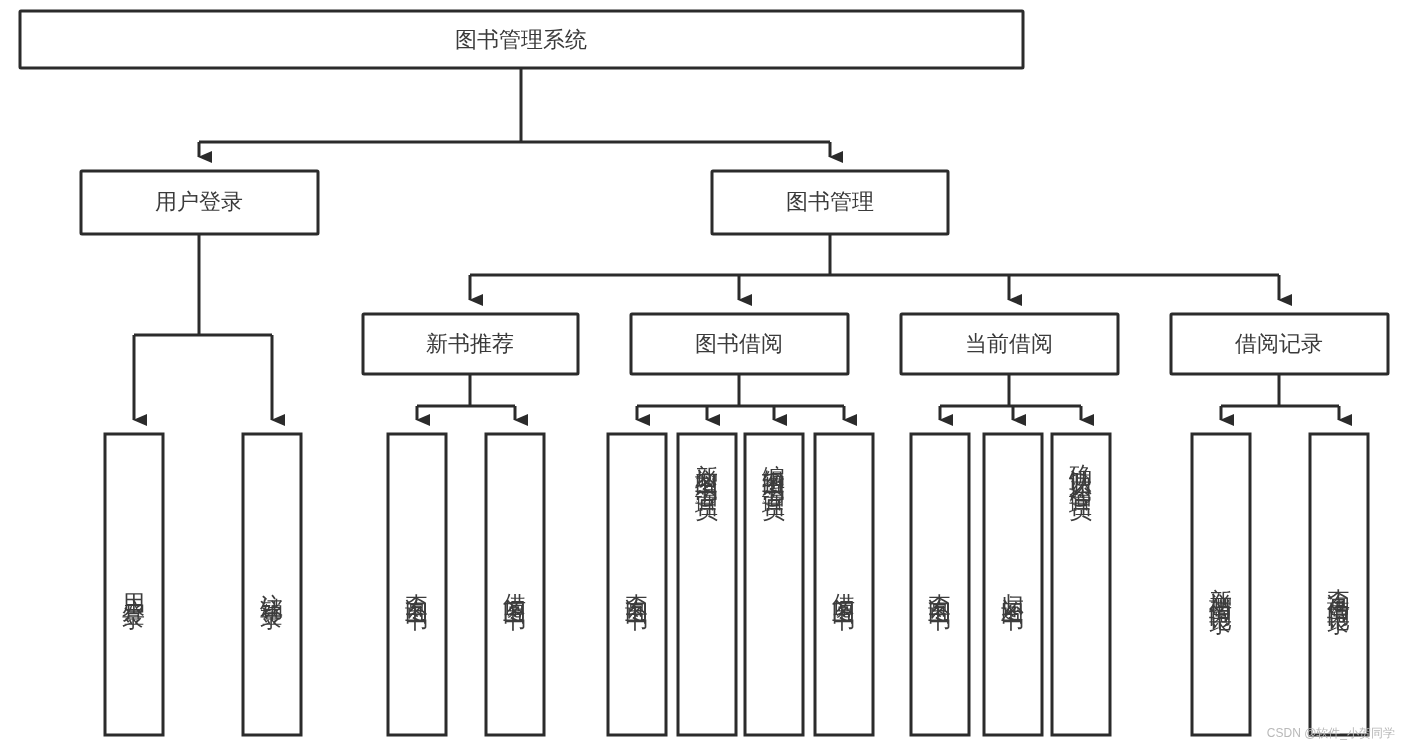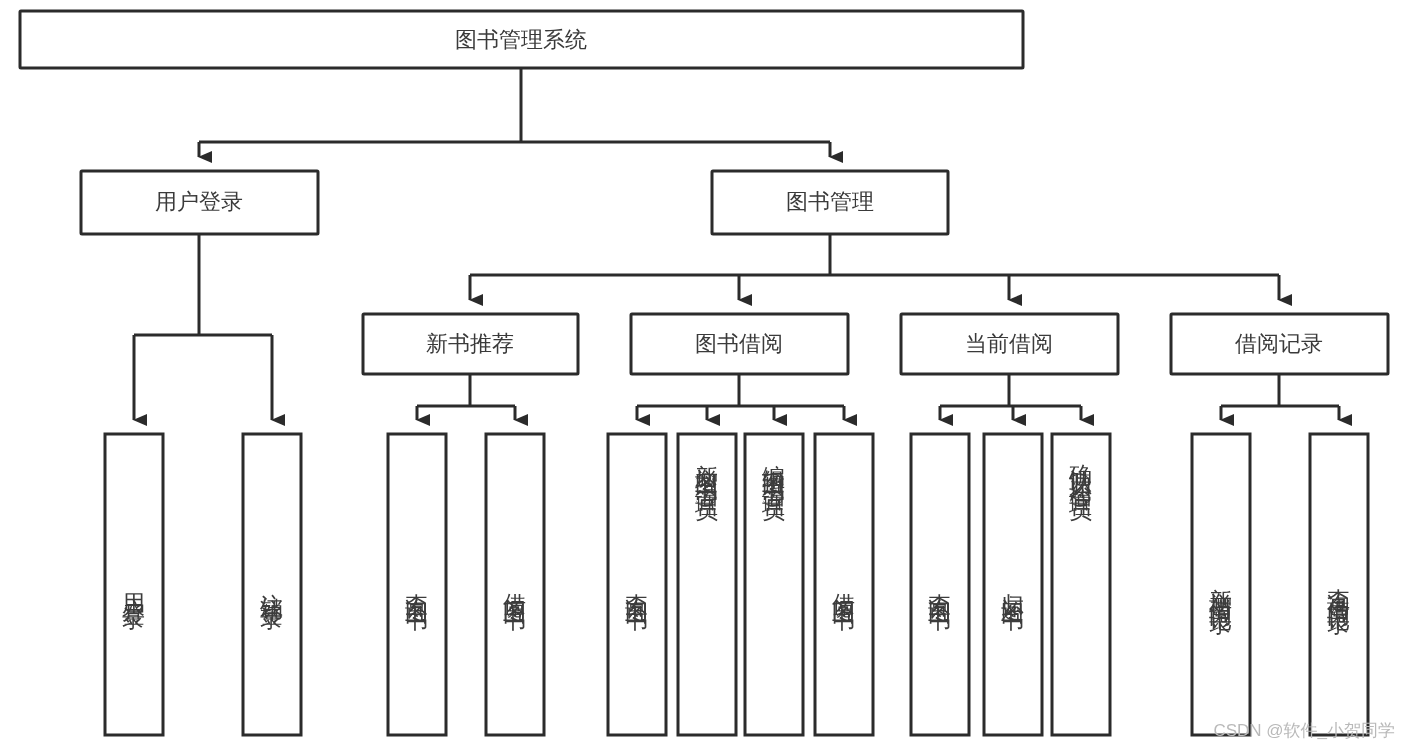--- a/index.html
+++ b/index.html
@@ -41,21 +41,21 @@
     font-size: 22px;
     fill: #3a3a3a;
     text-anchor: middle;
     dominant-baseline: middle;
   }
   .watermark {
     position: absolute;
     right: 10px;
     bottom: 5px;
     font-family: "Liberation Sans", "DejaVu Sans", sans-serif;
-    font-size: 17px;
+    font-size: 12px;
     color: #b9b9b9;
     white-space: nowrap;
     pointer-events: none;
   }
   .vlabel-wrap {
     position: absolute;
     display: flex;
     align-items: center;
     justify-content: center;
     pointer-events: none;

